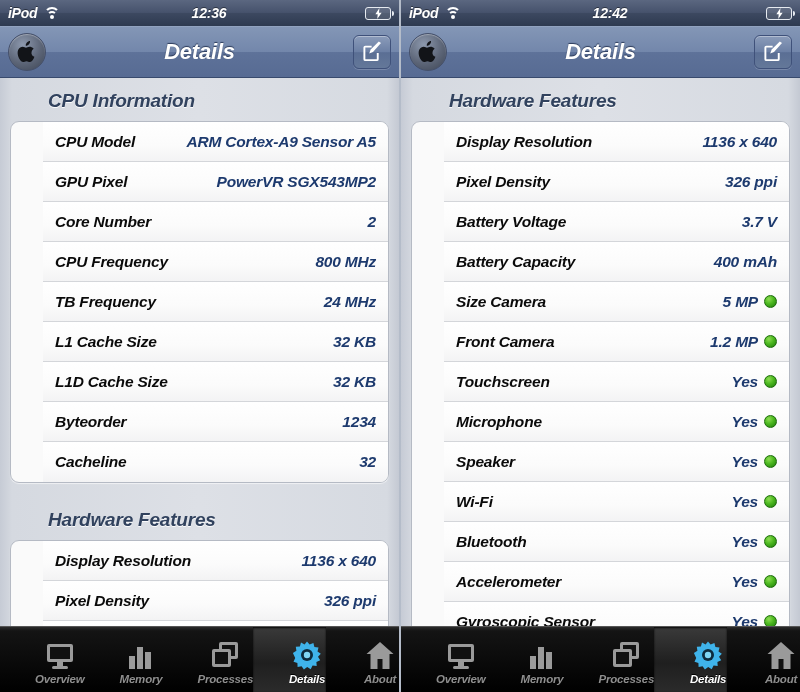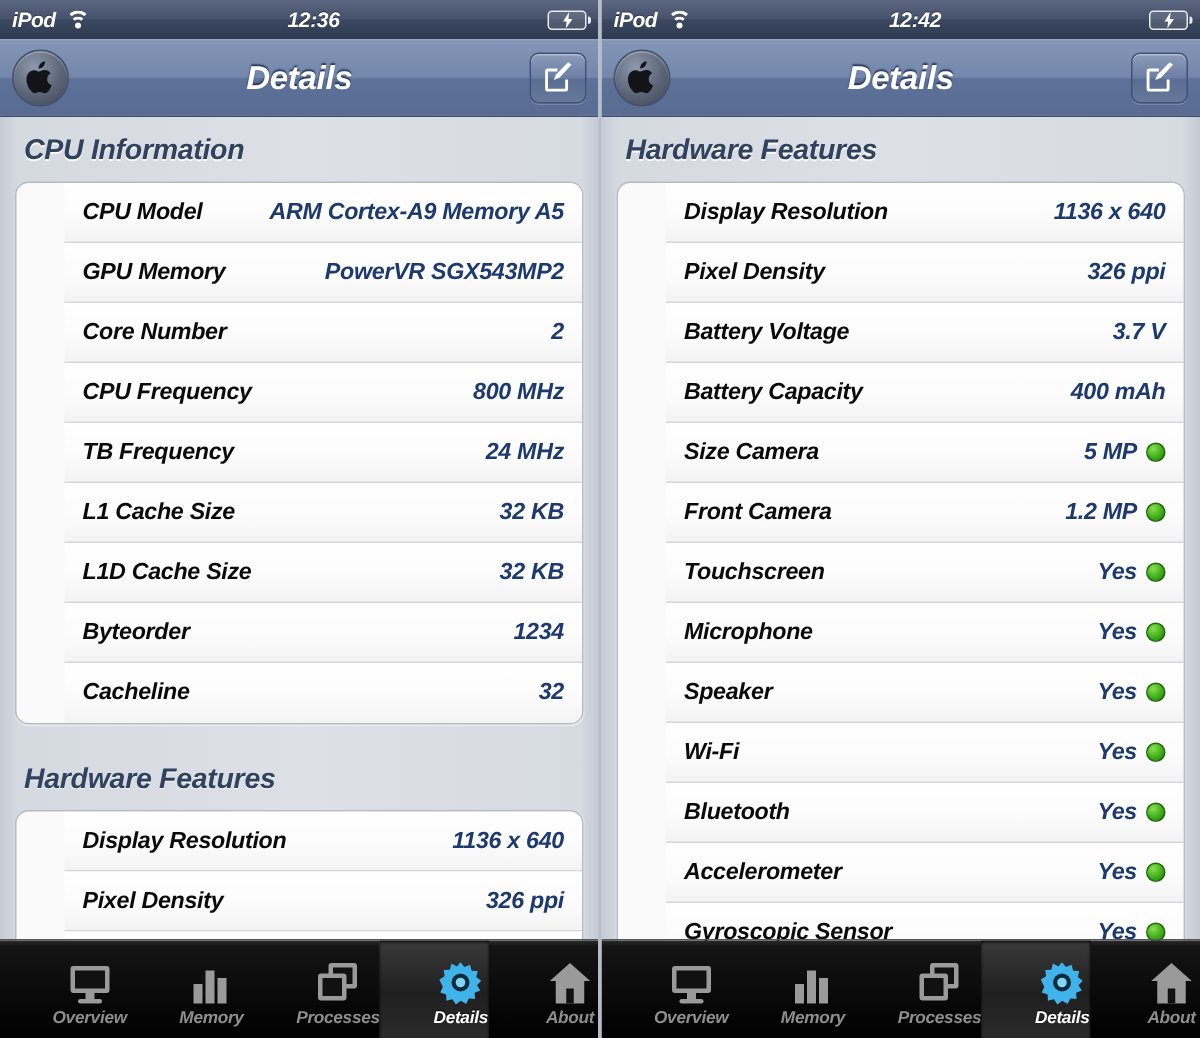--- a/index.html
+++ b/index.html
@@ -96,20 +96,21 @@
   .content {
     flex: 1 1 auto; position: relative; overflow: hidden;
     background: linear-gradient(to right, #c6cbd5 0%, #d5d9e0 3%, #dde0e6 50%, #d6dae1 97%, #c4c9d3 100%);
     padding: 0 10px;
   }
   .section-title {
     font-size: 19px; font-weight: bold; color: #31425e;
     text-shadow: 0 1px 0 rgba(255,255,255,.85);
     padding: 12px 6px 9px 6px;
     letter-spacing: -0.2px;
+    margin-left: 32px;
   }
   .table {
     background: #fafafa;
     border: 1px solid #b5bac4;
     border-radius: 9px;
     overflow: hidden;
     box-shadow: 0 1px 1px rgba(255,255,255,.6);
     padding-left: 32px;
   }
   .row {
@@ -205,25 +206,25 @@
       </div>
     </div>
 
     <div class="content">
       <div>
           <div class="section-title">CPU Information</div>
           <div class="table">
             <div class="row">
               <span class="k">CPU Model</span>
               <span class="v">
-                <span>ARM Cortex-A9 Memory A5</span>
-              </span>
-            </div>
-            <div class="row">
-              <span class="k">GPU Memory</span>
+                <span>ARM Cortex-A9 Sensor A5</span>
+              </span>
+            </div>
+            <div class="row">
+              <span class="k">GPU Pixel</span>
               <span class="v">
                 <span>PowerVR SGX543MP2</span>
               </span>
             </div>
             <div class="row">
               <span class="k">Core Number</span>
               <span class="v">
                 <span>2</span>
               </span>
             </div>

